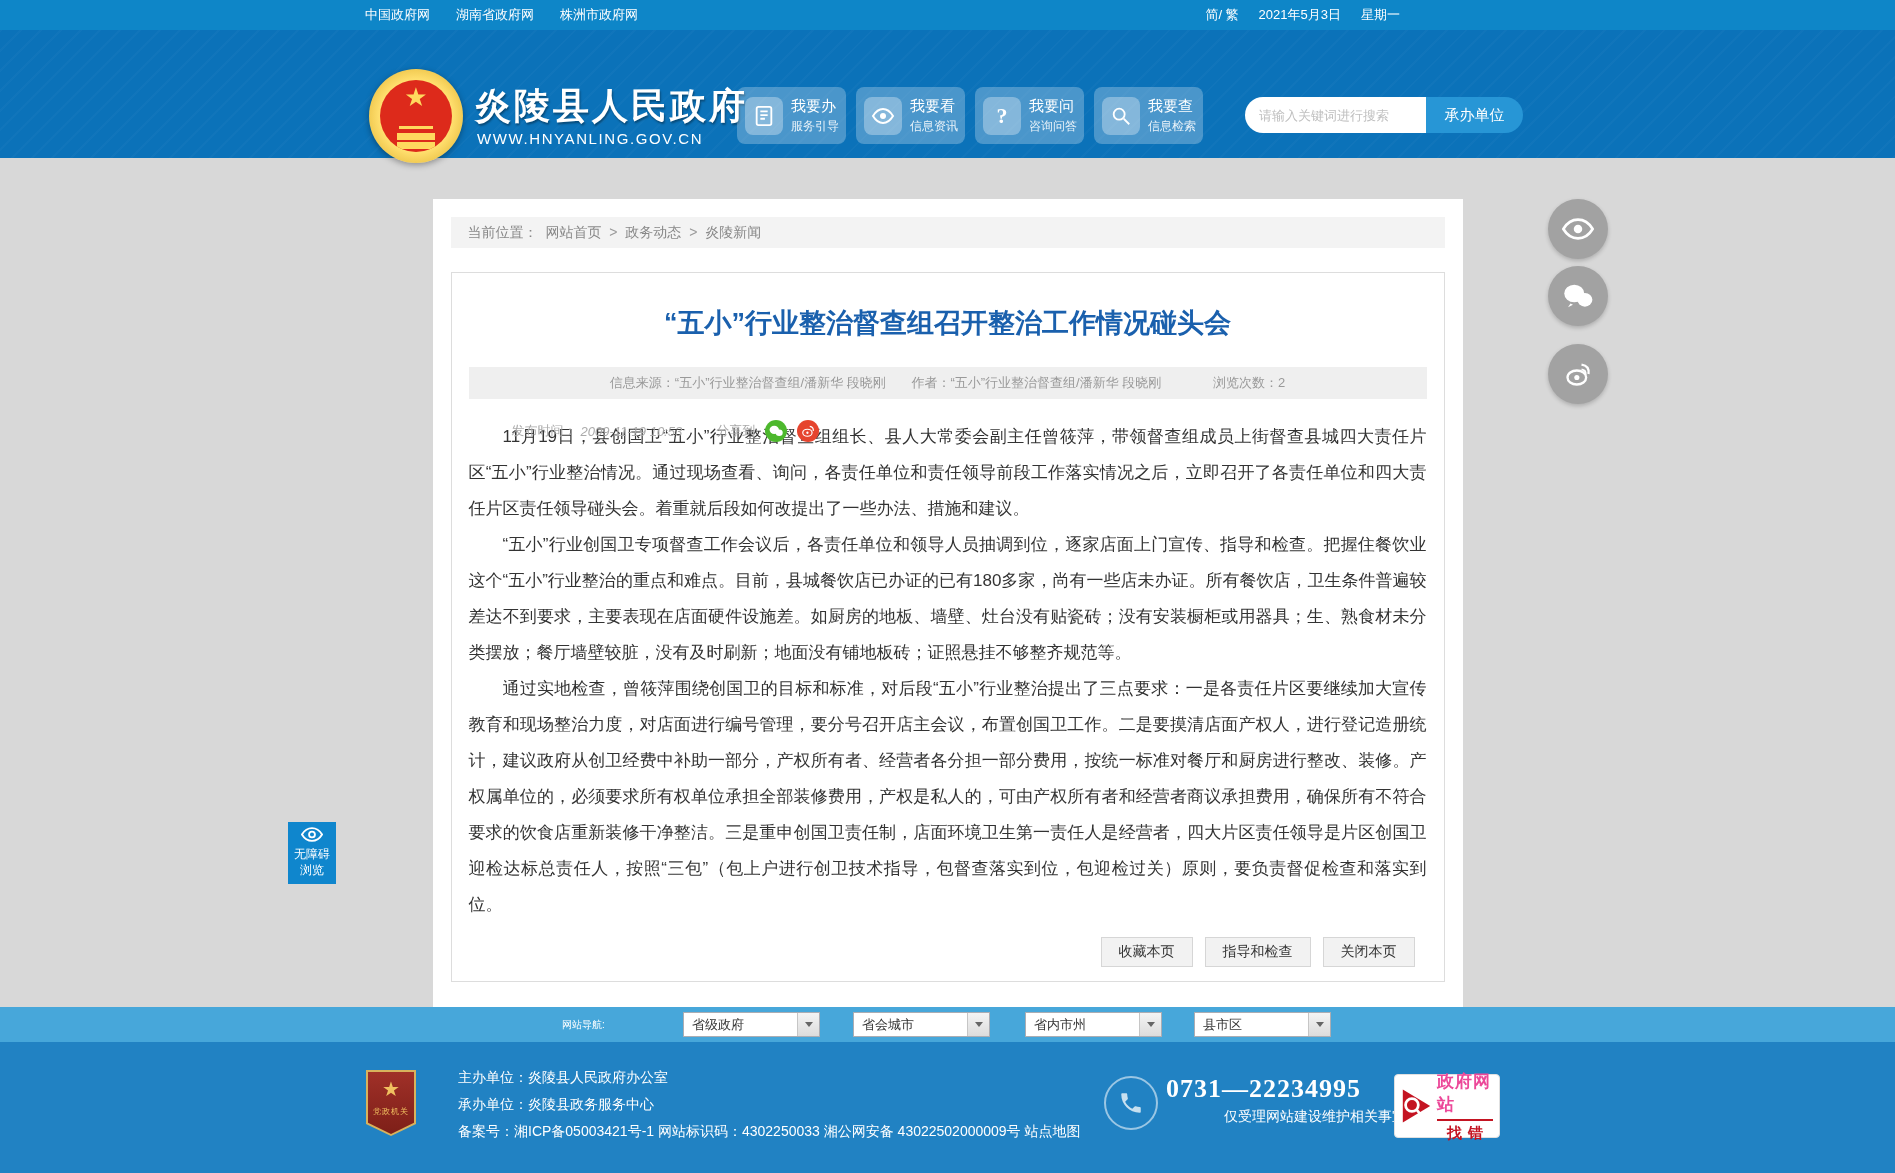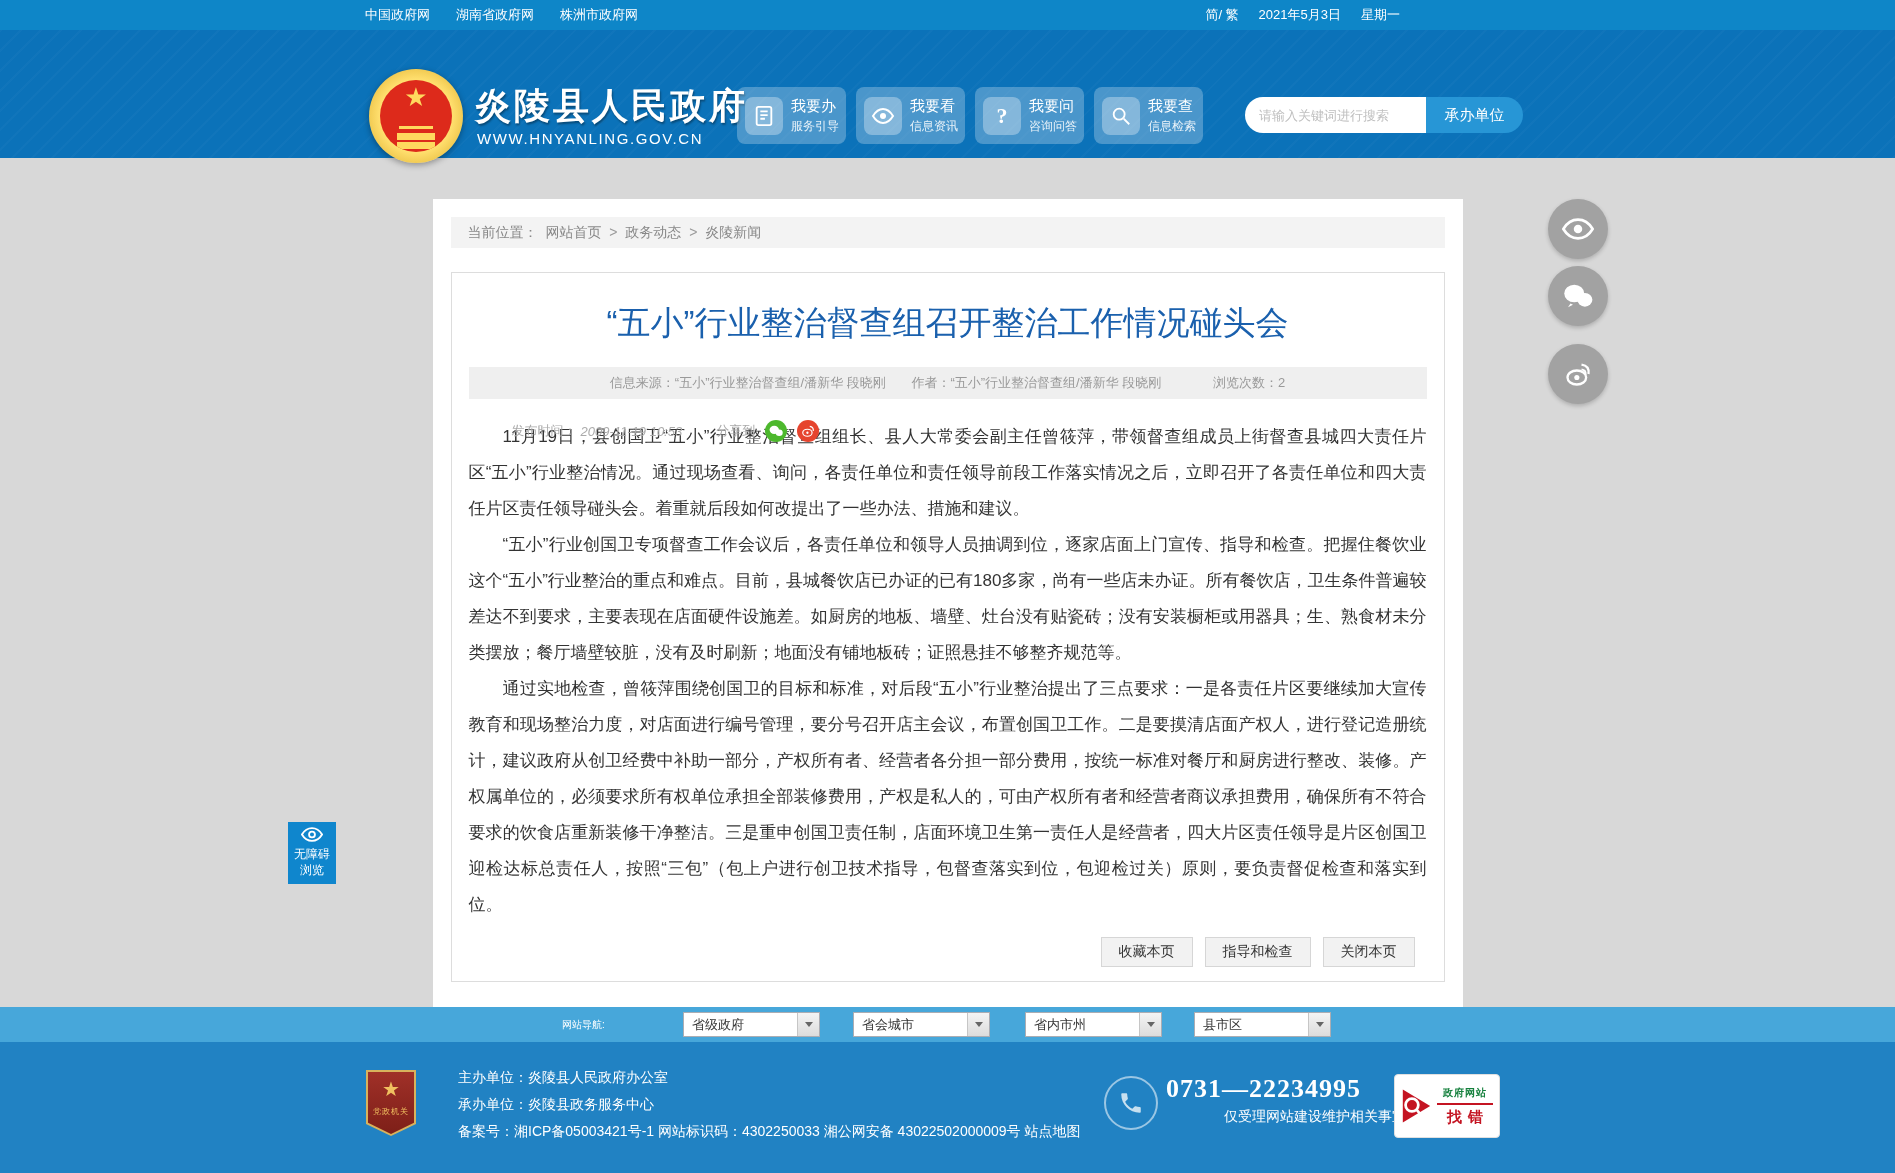--- a/index.html
+++ b/index.html
@@ -38,21 +38,21 @@
   .search button { width:97px; height:36px; border:none; background:#2796d6; color:#fff; font-size:15px; border-radius:0 18px 18px 0; cursor:pointer; font-family:inherit; }
 
   
   .main { min-height:849px; }
   .container { width:1030px; margin:0 auto; position:relative; top:41px; background:#fff; min-height:808px; padding:18px 18px 50px; }
   .breadcrumb { height:31px; background:#f3f3f3; line-height:31px; color:#888; font-size:14px; padding-left:17px; }
   .breadcrumb a { color:#888; text-decoration:none; cursor:pointer; margin:0 4px; }
   .breadcrumb .sep { color:#999; }
 
   .article-box { margin-top:24px; border:1px solid #ddd; background:#fff; min-height:683px; position:relative; padding:0 17px 14px; }
-  .article-title { margin-top:32px; text-align:center; color:#1a60ad; font-size:33px; font-weight:normal; line-height:36px; }
+  .article-title { margin-top:32px; text-align:center; color:#1a60ad; font-size:27px; font-weight:bold; line-height:36px; }
   .meta-bar { margin-top:26px; height:32px; background:#efefef; line-height:32px; text-align:center; color:#999; font-size:13px; }
   .meta-bar .gap { margin-left:22px; }
   .meta-bar .views-gap { margin-left:48px; }
 
   .publish-row { position:absolute; top:147px; left:60px; display:flex; align-items:center; gap:10px; color:#aaa; font-size:13px; z-index:2; }
   .share-ic { width:22px; height:22px; border-radius:50%; display:inline-flex; align-items:center; justify-content:center; cursor:pointer; }
   .share-ic.wechat { background:#4db82d; }
   .share-ic.weibo { background:#e6442e; }
 
   .article-content { margin-top:20px; font-size:17px; color:#333; line-height:36px; text-align:justify; }
@@ -74,21 +74,21 @@
   .gov-shield { position:absolute; left:366px; top:28px; width:50px; height:66px; clip-path:polygon(50% 100%,0 82%,0 0,100% 0,100% 82%); background:#d8b25c; padding:2px; }
   .gov-shield-in { width:100%; height:100%; clip-path:polygon(50% 100%,0 82%,0 0,100% 0,100% 82%); background:linear-gradient(#a03028,#7d1f18); display:flex; flex-direction:column; align-items:center; }
   .gs-emblem { color:#f0c060; font-size:20px; line-height:34px; }
   .gs-label { color:#f0c060; font-size:8px; letter-spacing:1px; }
   .footer-lines { position:absolute; left:458px; top:22px; font-size:14px; line-height:27px; }
   .phone-circle { position:absolute; left:1104px; top:34px; width:54px; height:54px; border:2px solid rgba(255,255,255,0.55); border-radius:50%; display:flex; align-items:center; justify-content:center; }
   .phone-number { position:absolute; left:1166px; top:32px; font-family:"Liberation Serif","DejaVu Serif",serif; font-weight:bold; font-size:26px; letter-spacing:1px; }
   .phone-note { position:absolute; left:1224px; top:66px; font-size:14px; }
   .error-badge { position:absolute; left:1394px; top:32px; width:106px; height:64px; background:#fff; border-radius:4px; border:1px solid #e0e0e0; display:flex; align-items:center; padding:4px 6px; gap:5px; cursor:pointer; }
   .eb-texts { display:flex; flex-direction:column; align-items:center; flex:1; }
-  .eb-l1 { color:#15803d; font-size:10px; font-weight:bold; letter-spacing:1px; }
+  .eb-l1 { color:#ec4899; font-size:17px; font-weight:bold; letter-spacing:1px; }
   .eb-rule { width:56px; height:2px; background:#c41422; margin:3px 0; }
   .eb-l2 { color:#c41422; font-size:15px; font-weight:bold; letter-spacing:6px; margin-left:6px; }
 
   
   .floater-accessibility { position:absolute; left:288px; top:822px; width:48px; height:62px; background:#0f86cd; color:#fff; text-align:center; font-size:12px; line-height:16px; padding-top:5px; cursor:pointer; z-index:5; }
   .floater-right { position:absolute; left:1548px; top:199px; width:60px; z-index:5; }
   .fr-circle { width:60px; height:60px; border-radius:50%; background:#a2a2a2; display:flex; align-items:center; justify-content:center; cursor:pointer; box-shadow:0 2px 4px rgba(0,0,0,0.2); position:absolute; left:0; }
   .frc1{top:0;} .frc2{top:67px;} .frc3{top:145px;}
 </style>
 </head>

